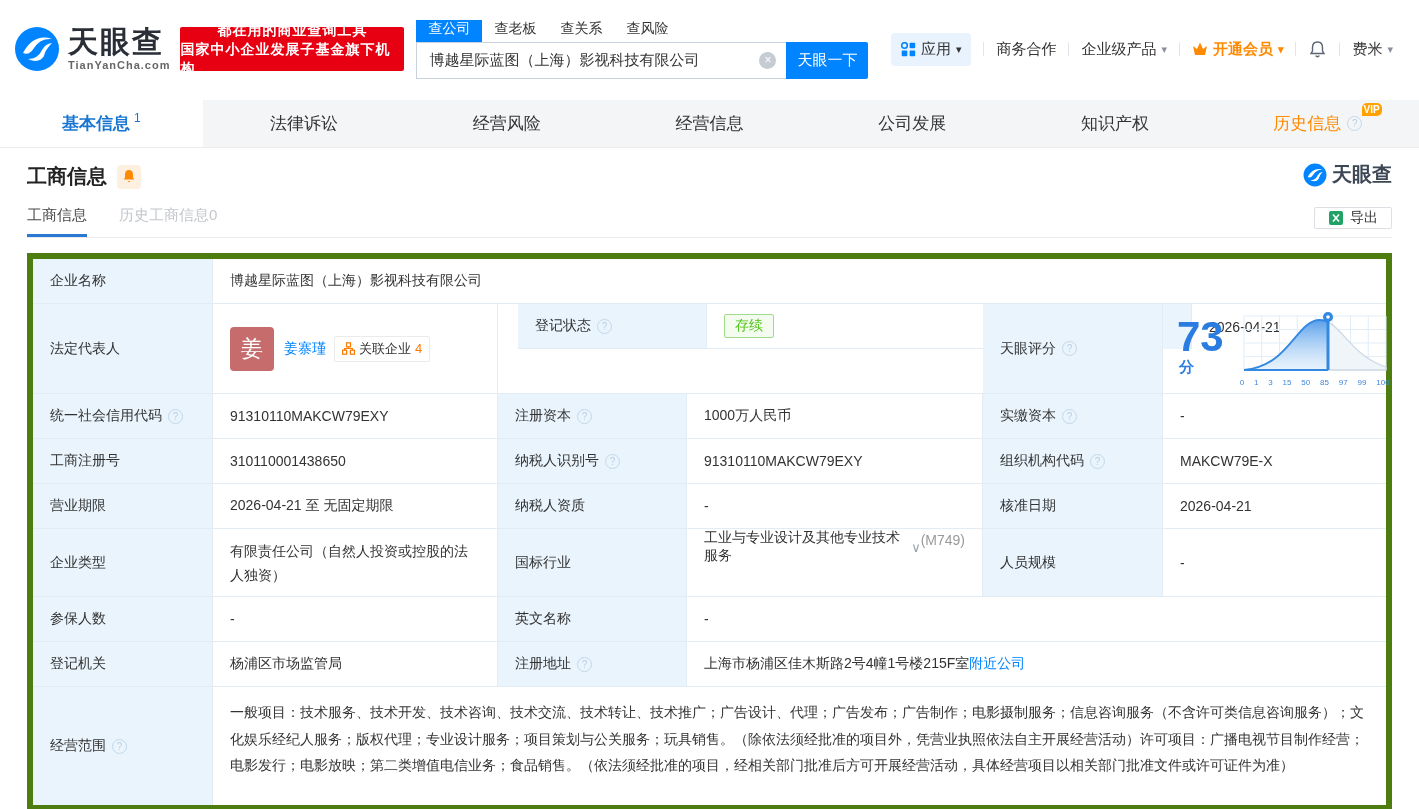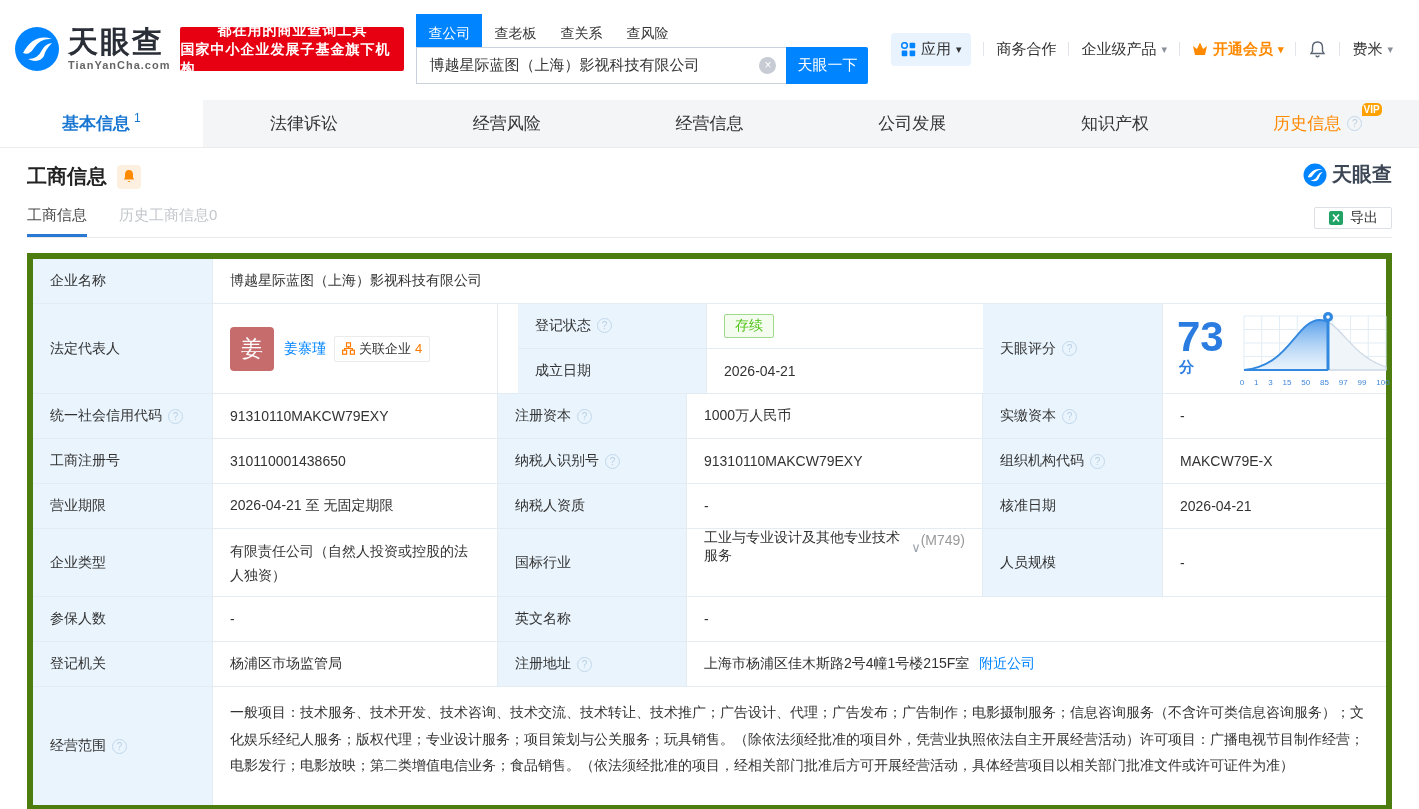--- a/index.html
+++ b/index.html
@@ -12,21 +12,21 @@
   .header { height:92px; display:flex; align-items:center; padding:6px 26px 0 14px; background:#fff; }
   .logo-wrap { display:flex; align-items:center; cursor:pointer; }
   .logo-text { margin-left:8px; }
   .logo-title { font-size:30px; font-weight:bold; color:#2a2e36; letter-spacing:2px; line-height:30px; }
   .logo-sub { font-size:11px; font-weight:bold; color:#666; letter-spacing:1px; margin-top:2px; }
   .banner { margin-left:10px; background:#e60012; color:#fff; width:224px; height:44px;
     display:flex; flex-direction:column; justify-content:center; align-items:center; border-radius:2px; }
   .banner span { font-size:14px; font-weight:bold; line-height:19px; letter-spacing:1px; }
   .search-area { margin-left:12px; width:452px; }
   .search-tabs { display:flex; }
-  .search-tab { font-size:14px; padding:11px 12px 4px; cursor:pointer; color:#333; }
+  .search-tab { font-size:14px; padding:0 12px 4px; cursor:pointer; color:#333; }
   .search-tab.active { background:#0084ff; color:#fff; }
   .search-row { display:flex; }
   .search-box { position:relative; flex:1; }
   .search-input { width:100%; height:37px; border:1px solid #c9d2dc; border-right:none; padding:0 34px 0 12px;
     font-size:15px; color:#333; outline:none; font-family:inherit; }
   .clear-icon { position:absolute; right:10px; top:10px; width:17px; height:17px; border-radius:50%;
     background:#c6cbd4; color:#fff; font-size:12px; line-height:17px; text-align:center; cursor:pointer; }
   .search-btn { width:82px; height:37px; background:#0084ff; color:#fff; border:none; font-size:15px;
     cursor:pointer; border-radius:0 2px 2px 0; font-family:inherit; }
   .hnav { margin-left:auto; display:flex; align-items:center; gap:12px; }
@@ -79,21 +79,21 @@
   .span5 { flex:1; }
   .link { color:#0084ff; cursor:pointer; text-decoration:none; }
   .avatar { width:44px; height:44px; background:#c76c6c; border-radius:4px; color:#fff; font-size:22px;
     display:flex; align-items:center; justify-content:center; cursor:pointer; flex:none; }
   .rep-name { margin-left:10px; font-size:14px; }
   .rel-badge { margin-left:8px; border:1px solid #ebebeb; border-radius:2px; padding:3px 7px; display:flex;
     align-items:center; gap:4px; font-size:13px; cursor:pointer; background:#fff; }
   .rel-count { color:#ff7a00; }
   .status-badge { border:1px solid #9fdb8b; background:#f4fcef; color:#52c41a; font-size:14px;
     padding:2px 10px; border-radius:2px; }
-  .stack2 { display:flex; flex-direction:column; width:485px; flex:none;padding-left:20px; }
+  .stack2 { display:flex; flex-direction:row; width:485px; flex:none;padding-left:20px; }
   .stack2 .half { display:flex; height:45px; }
   .stack2 .half:first-child { border-bottom:1px solid #e3ecf3; }
   .industry-cell { flex-direction:row; align-items:flex-start; justify-content:center; }
   .industry-line { display:flex; align-items:center; gap:10px; }
   .chev { color:#9aa3ad; font-size:13px; cursor:pointer; }
   .gray { color:#999; margin-top:3px; }
   .scope-cell { padding:12px 17px; line-height:26.5px; align-items:flex-start; }
   .score-cell { gap:16px; padding-left:14px; }
   .score-num { font-size:42px; font-weight:bold; color:#2a7ce0; line-height:42px; }
   .score-unit { font-size:15px; color:#2a7ce0; vertical-align:6px; font-weight:bold; margin-left:2px; }
@@ -455,21 +455,21 @@
       </div>
       <div class="td c2">
         <span>杨浦区市场监管局</span>
       </div>
       <div class="td label c3">
         <span>注册地址</span>
         <span class="q">?</span>
       </div>
       <div class="td span5 last">
         <span>上海市杨浦区佳木斯路2号4幢1号楼215F室</span>
-        <span class="link" style="margin-left:10px">附近公司</span>
+        <span class="link" style="">附近公司</span>
       </div>
     </div>
 
     <div class="tr h118">
       <div class="td label c1">
         <span>经营范围</span>
         <span class="q">?</span>
       </div>
       <div class="td span5 last scope-cell">
         <span>一般项目：技术服务、技术开发、技术咨询、技术交流、技术转让、技术推广；广告设计、代理；广告发布；广告制作；电影摄制服务；信息咨询服务（不含许可类信息咨询服务）；文化娱乐经纪人服务；版权代理；专业设计服务；项目策划与公关服务；玩具销售。（除依法须经批准的项目外，凭营业执照依法自主开展经营活动）许可项目：广播电视节目制作经营；电影发行；电影放映；第二类增值电信业务；食品销售。（依法须经批准的项目，经相关部门批准后方可开展经营活动，具体经营项目以相关部门批准文件或许可证件为准）</span>

